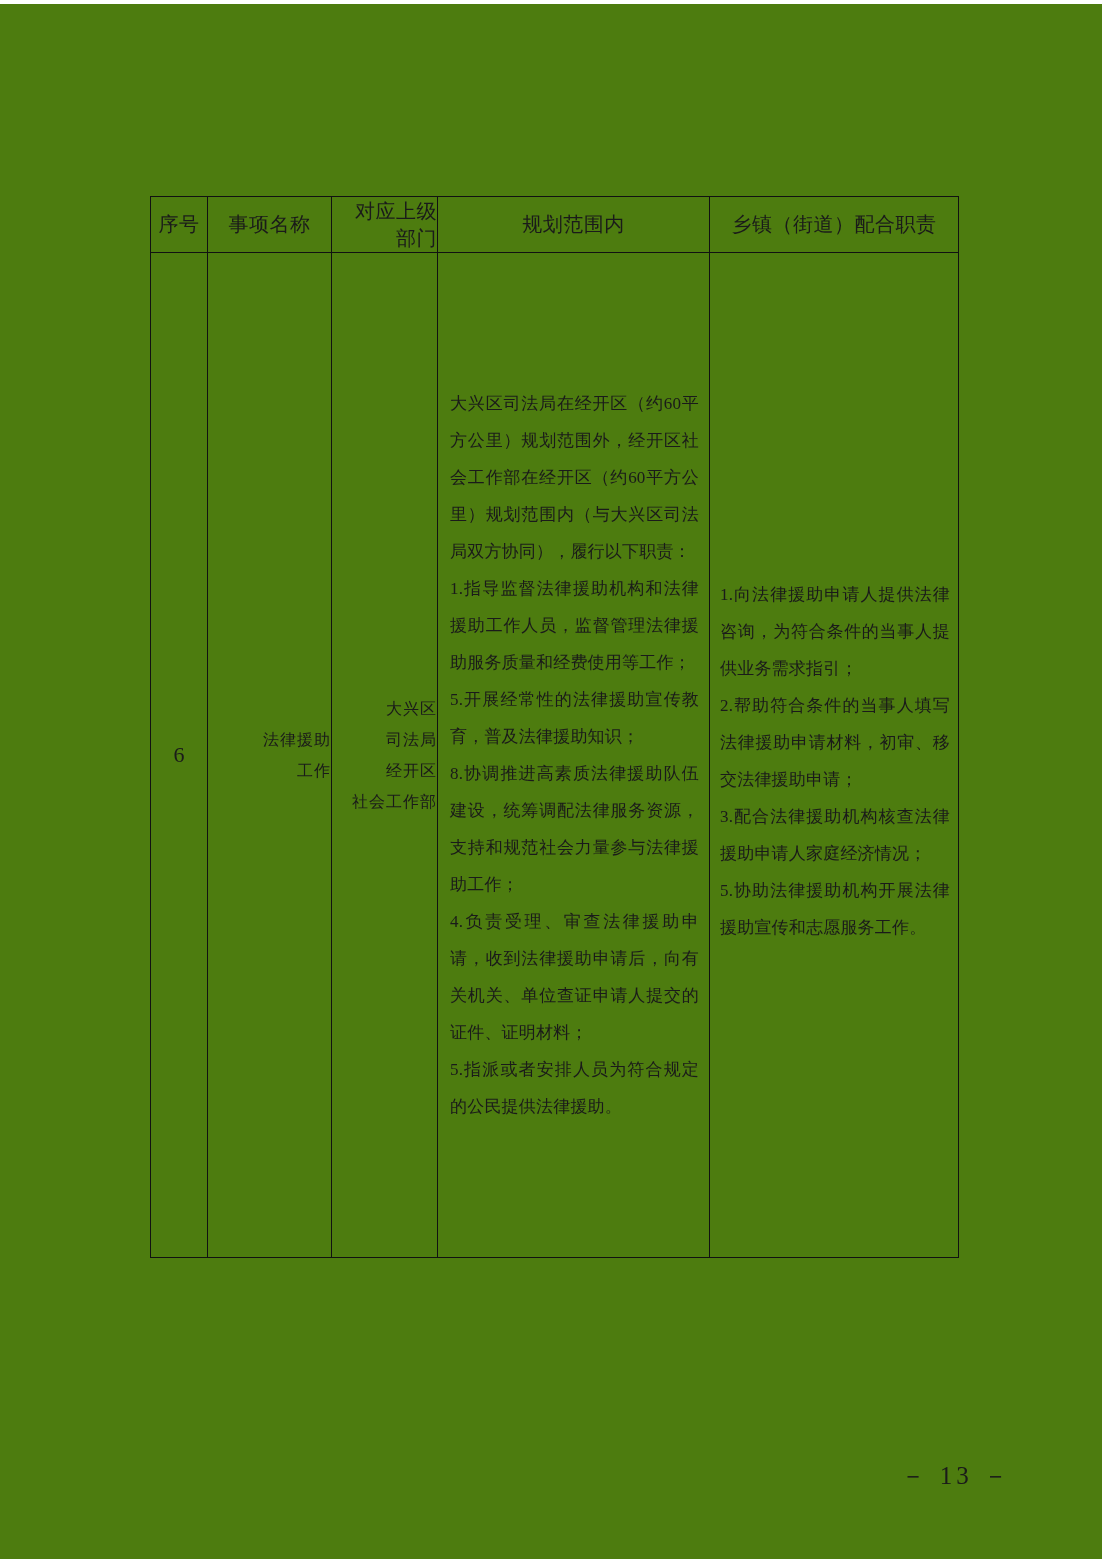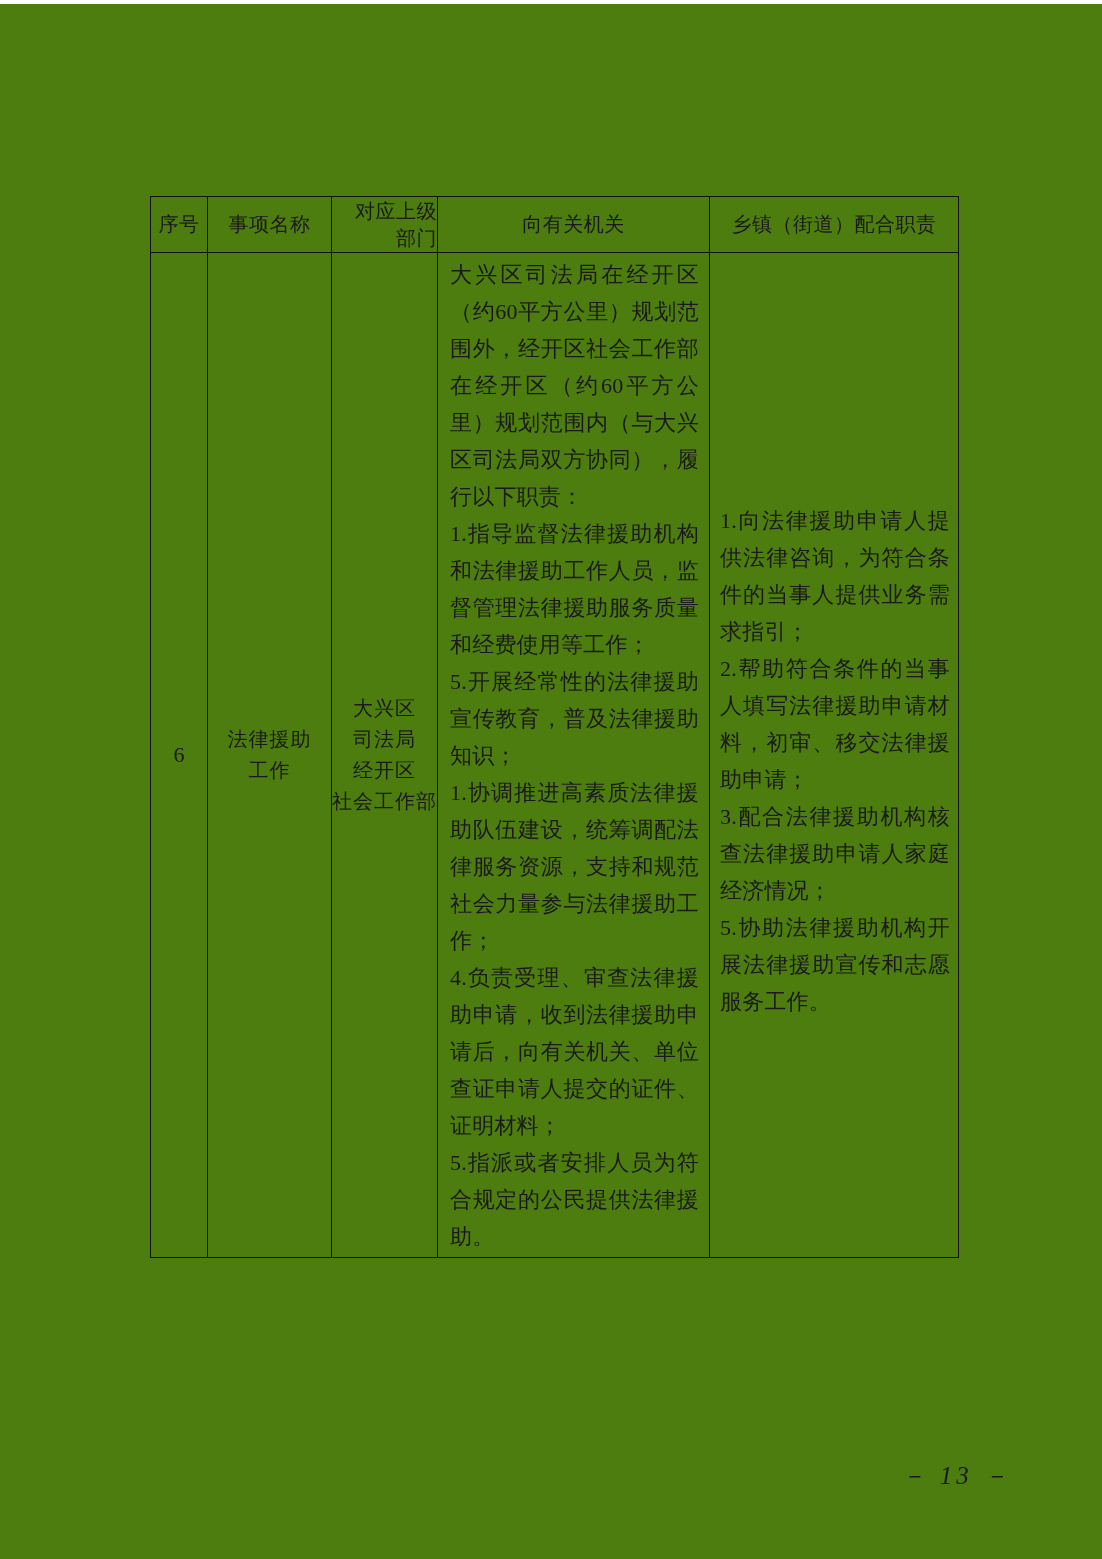--- a/index.html
+++ b/index.html
@@ -71,30 +71,30 @@
     text-align: center;
     font-size: 21px;
     line-height: 30px;
   }
   .cell-seq {
     text-align: center;
     font-size: 22px;
   }
   .stack-lines {
     display: block;
-    text-align: center;
-    font-size: 20px;
+    text-align: right;
+    font-size: 16px;
     line-height: 31px;
     letter-spacing: 1px;
   }
   .stack-lines span { display: block; }
 
   
   .para-block {
-    font-size: 22px;
+    font-size: 17px;
     line-height: 37px;
     text-align: justify;
     text-justify: inter-ideograph;
     letter-spacing: 0.2px;
   }
   .para-upper {
     padding: 0 10px 0 12px;
   }
   .para-town {
     padding: 0 8px 0 10px;
@@ -107,21 +107,20 @@
   
   .page-number {
     position: absolute;
     left: 0;
     top: 1455px;
     width: 1012px;
     text-align: right;
     font-size: 25px;
     letter-spacing: 4px;
     font-family: "Liberation Serif", "DejaVu Serif", serif;
-    font-style: italic;
   }
 </style>
 </head>
 <body>
 
 <div class="page">
 
   <table class="duty-table">
     <colgroup>
       <col class="col-seq">
@@ -133,21 +132,21 @@
     <thead>
       <tr>
         <th>序号</th>
         <th>事项名称</th>
         <th>
           <span class="hdr-stack">
             <span>对应上级</span>
             <span>部门</span>
           </span>
         </th>
-        <th>向有关机关</th>
+        <th>规划范围内</th>
         <th>乡镇（街道）配合职责</th>
       </tr>
     </thead>
     <tbody>
       <tr>
         <td class="cell-seq">6</td>
         <td class="cell-center">
           <span class="stack-lines">
             <span>法律援助</span>
             <span>工作</span>
@@ -159,21 +158,21 @@
             <span>司法局</span>
             <span>经开区</span>
             <span>社会工作部</span>
           </span>
         </td>
         <td>
           <div class="para-block para-upper">
               <p>大兴区司法局在经开区（约60平方公里）规划范围外，经开区社会工作部在经开区（约60平方公里）规划范围内（与大兴区司法局双方协同），履行以下职责：</p>
               <p>1.指导监督法律援助机构和法律援助工作人员，监督管理法律援助服务质量和经费使用等工作；</p>
               <p>5.开展经常性的法律援助宣传教育，普及法律援助知识；</p>
-              <p>1.协调推进高素质法律援助队伍建设，统筹调配法律服务资源，支持和规范社会力量参与法律援助工作；</p>
+              <p>8.协调推进高素质法律援助队伍建设，统筹调配法律服务资源，支持和规范社会力量参与法律援助工作；</p>
               <p>4.负责受理、审查法律援助申请，收到法律援助申请后，向有关机关、单位查证申请人提交的证件、证明材料；</p>
               <p>5.指派或者安排人员为符合规定的公民提供法律援助。</p>
             </div>
         </td>
         <td>
           <div class="para-block para-town">
               <p>1.向法律援助申请人提供法律咨询，为符合条件的当事人提供业务需求指引；</p>
               <p>2.帮助符合条件的当事人填写法律援助申请材料，初审、移交法律援助申请；</p>
               <p>3.配合法律援助机构核查法律援助申请人家庭经济情况；</p>
               <p>5.协助法律援助机构开展法律援助宣传和志愿服务工作。</p>

